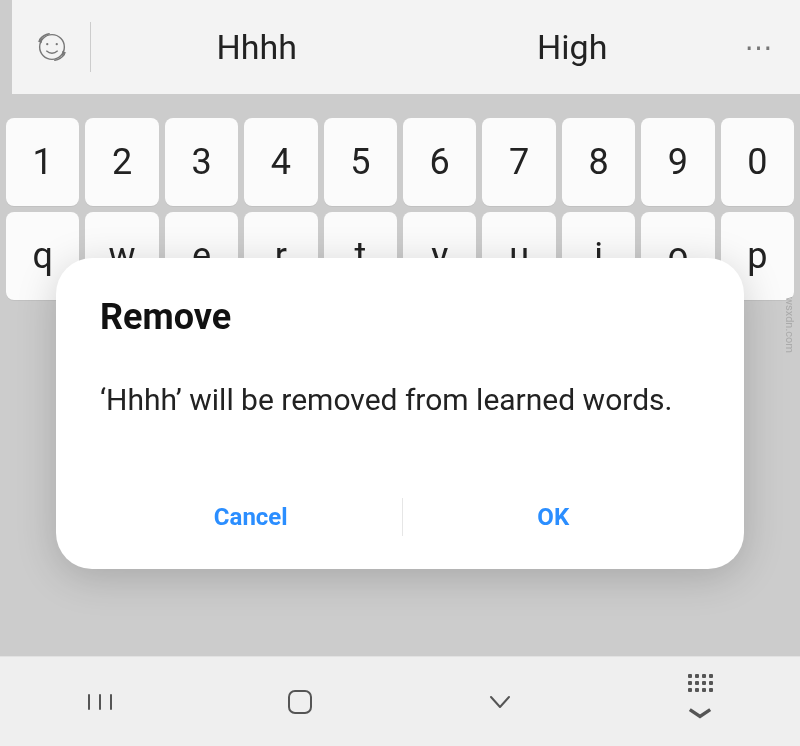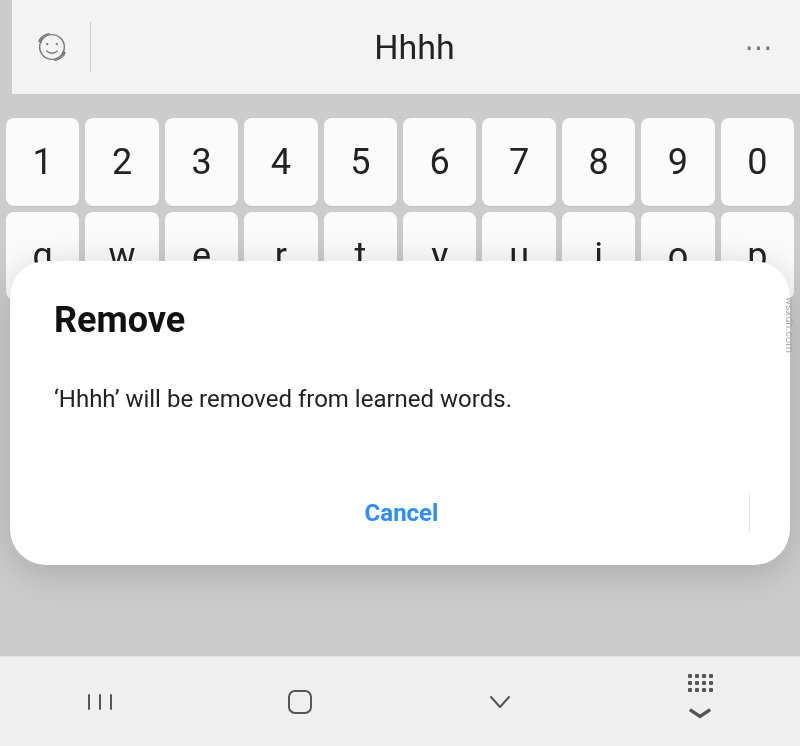--- a/index.html
+++ b/index.html
@@ -65,36 +65,36 @@
 
     .dialog-wrap {
       position: absolute;
       inset: 0;
       display: flex;
       align-items: center;
       justify-content: center;
       pointer-events: none;
     }
     .dialog {
-      width: 780px;
+      width: 688px;
       background: #fff;
       border-radius: 36px;
       box-shadow: 0 8px 40px rgba(0,0,0,0.18);
       padding: 38px 40px 28px 44px;
       margin-top: 80px;
       pointer-events: auto;
     }
     .dialog-title {
       font-size: 36px;
       font-weight: 700;
       color: #111;
       margin-bottom: 44px;
     }
     .dialog-msg {
-      font-size: 24px;
+      font-size: 30px;
       color: #222;
       margin-bottom: 76px;
     }
     .dialog-actions {
       display: flex;
       align-items: center;
       justify-content: space-around;
     }
     .dialog-btn {
       flex: 1;
@@ -144,20 +144,21 @@
       <circle cx="25" cy="17" r="1.2" fill="#777" stroke="none"></circle>
       <path d="M14 24 q6 5 12 0"></path>
       <path d="M7 12 a17 17 0 0 1 10 -6" stroke-linecap="round"></path>
       <polygon points="5,14 10,10 9,16" fill="#777" stroke="none"></polygon>
       <path d="M33 28 a17 17 0 0 1 -10 6" stroke-linecap="round"></path>
       <polygon points="35,26 30,30 31,24" fill="#777" stroke="none"></polygon>
     </svg>
   </div>
   <div class="sugg-divider"></div>
   <div class="suggestion">Hhhh</div>
+  <div class="suggestion">High</div>
   <div class="more-btn">⋯</div>
 </div>
 
 <div class="key-row row-num">
   <div class="key">1</div>
   <div class="key">2</div>
   <div class="key">3</div>
   <div class="key">4</div>
   <div class="key">5</div>
   <div class="key">6</div>
@@ -180,20 +181,21 @@
   <div class="key">p</div>
 </div>
 
 <div class="dialog-wrap">
   <div class="dialog">
     <div class="dialog-title">Remove</div>
     <div class="dialog-msg">‘Hhhh’ will be removed from learned words.</div>
     <div class="dialog-actions">
       <div class="dialog-btn">Cancel</div>
       <div class="btn-divider"></div>
+      <div class="dialog-btn">OK</div>
     </div>
   </div>
 </div>
 
 <div class="navbar">
   <div class="nav-btn">
     <svg viewBox="0 0 34 34">
         <path d="M6 10 v14 M17 10 v14 M28 10 v14" stroke-linecap="round"></path>
       </svg>
   </div>

